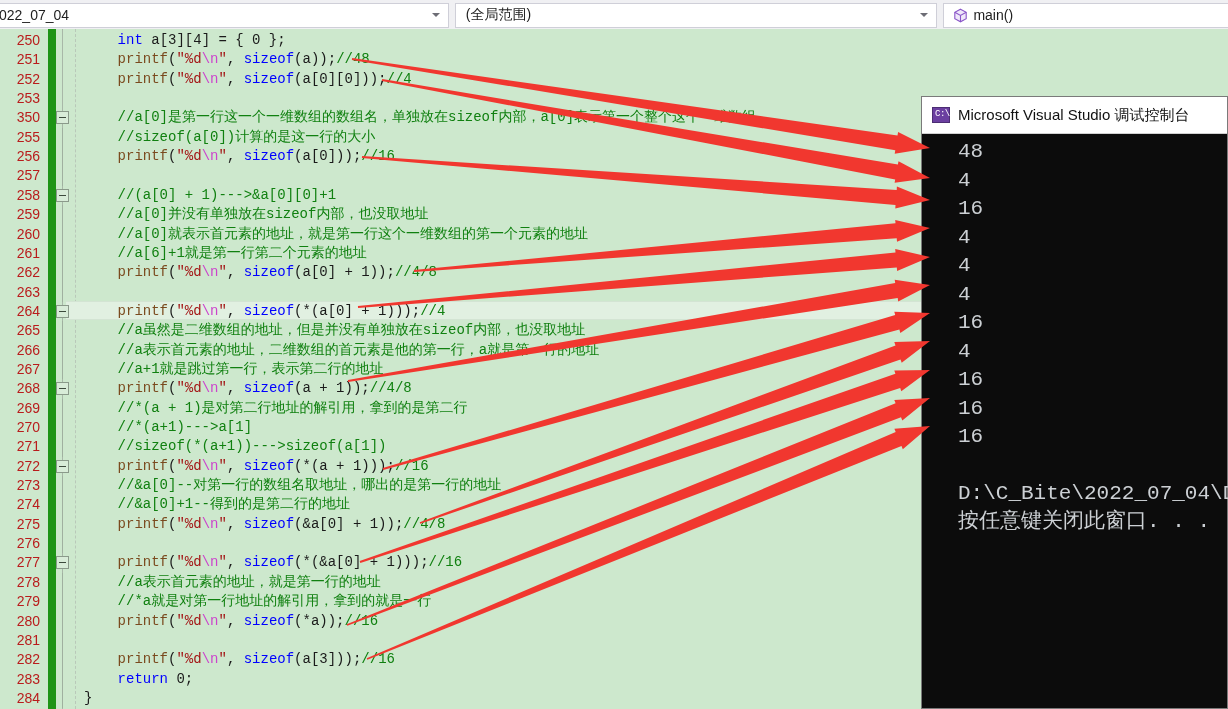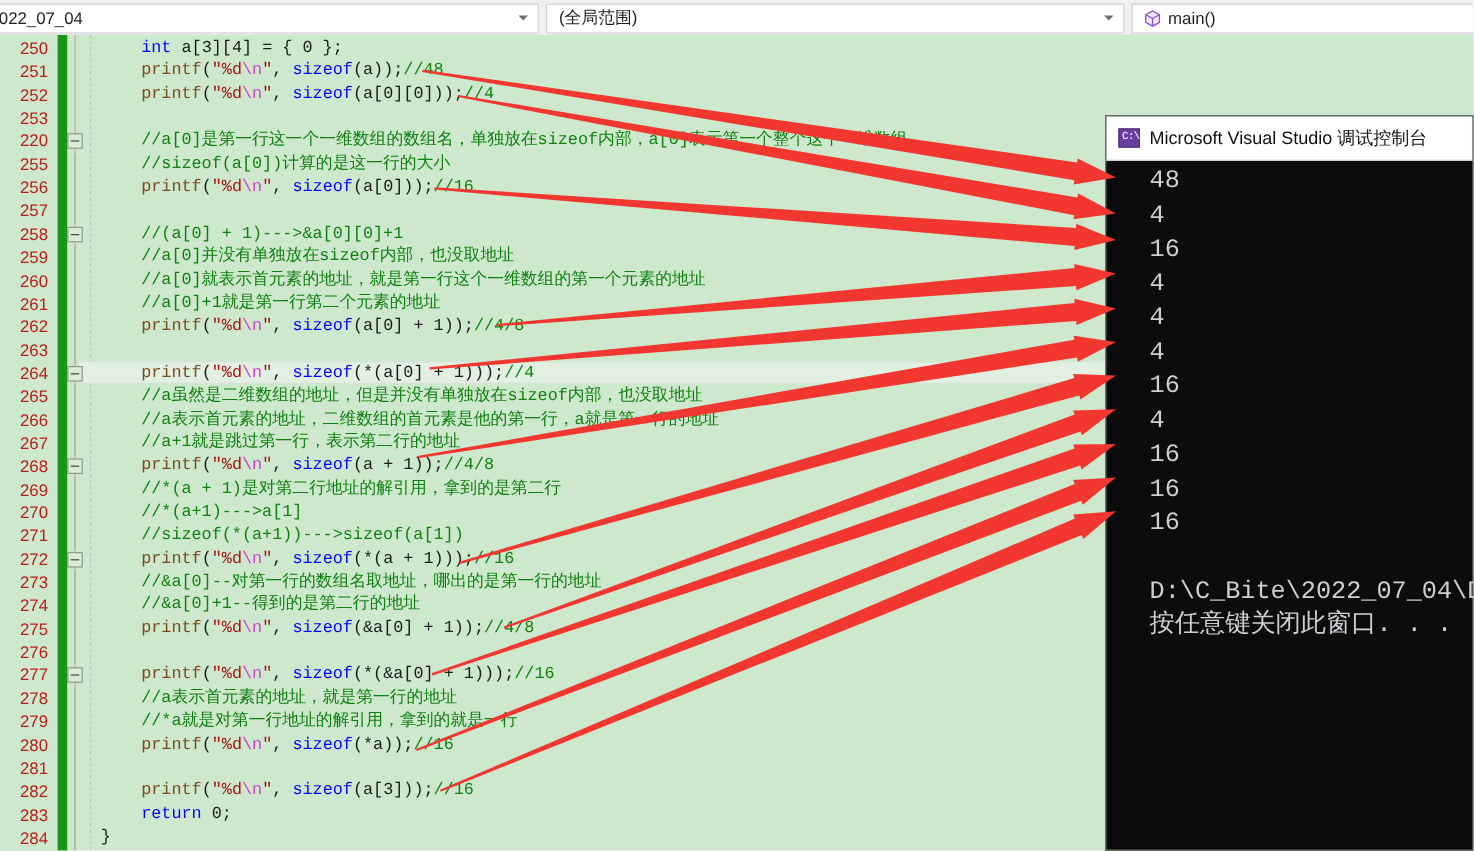--- a/index.html
+++ b/index.html
@@ -148,21 +148,21 @@
     <span class="combo-text" style="padding-left:0">main()</span>
   </div>
 </div>
 
 <div id="editor">
   <div id="gutter-numbers">
       <div class="ln" style="top: 2px;">250</div>
       <div class="ln" style="top: 21.35px;">251</div>
       <div class="ln" style="top: 40.7px;">252</div>
       <div class="ln" style="top: 60.05px;">253</div>
-      <div class="ln" style="top: 79.4px;">220</div>
+      <div class="ln" style="top: 79.4px;">350</div>
       <div class="ln" style="top: 98.75px;">255</div>
       <div class="ln" style="top: 118.1px;">256</div>
       <div class="ln" style="top: 137.45px;">257</div>
       <div class="ln" style="top: 156.8px;">258</div>
       <div class="ln" style="top: 176.15px;">259</div>
       <div class="ln" style="top: 195.5px;">260</div>
       <div class="ln" style="top: 214.85px;">261</div>
       <div class="ln" style="top: 234.2px;">262</div>
       <div class="ln" style="top: 253.55px;">263</div>
       <div class="ln" style="top: 272.9px; margin-left: 44px;">264</div>
@@ -195,21 +195,21 @@
       <div class="code-line" style="top: 21.35px;"><span class="t-plain">    </span><span class="t-fn">printf</span><span class="t-plain">(</span><span class="t-str">"%d</span><span class="t-esc">\n</span><span class="t-str">"</span><span class="t-plain">, </span><span class="t-kw">sizeof</span><span class="t-plain">(a));</span><span class="t-cmt">//48</span></div>
       <div class="code-line" style="top: 40.7px;"><span class="t-plain">    </span><span class="t-fn">printf</span><span class="t-plain">(</span><span class="t-str">"%d</span><span class="t-esc">\n</span><span class="t-str">"</span><span class="t-plain">, </span><span class="t-kw">sizeof</span><span class="t-plain">(a[0][0]));</span><span class="t-cmt">//4</span></div>
       <div class="code-line" style="top: 60.05px;"></div>
       <div class="code-line" style="top: 79.4px;"><span class="t-plain">    </span><span class="t-cmt">//a[0]是第一行这一个一维数组的数组名，单独放在sizeof内部，a[0]表示第一个整个这个一维数组</span></div>
       <div class="code-line" style="top: 98.75px;"><span class="t-plain">    </span><span class="t-cmt">//sizeof(a[0])计算的是这一行的大小</span></div>
       <div class="code-line" style="top: 118.1px;"><span class="t-plain">    </span><span class="t-fn">printf</span><span class="t-plain">(</span><span class="t-str">"%d</span><span class="t-esc">\n</span><span class="t-str">"</span><span class="t-plain">, </span><span class="t-kw">sizeof</span><span class="t-plain">(a[0]));</span><span class="t-cmt">//16</span></div>
       <div class="code-line" style="top: 137.45px;"></div>
       <div class="code-line" style="top: 156.8px;"><span class="t-plain">    </span><span class="t-cmt">//(a[0] + 1)---&gt;&amp;a[0][0]+1</span></div>
       <div class="code-line" style="top: 176.15px;"><span class="t-plain">    </span><span class="t-cmt">//a[0]并没有单独放在sizeof内部，也没取地址</span></div>
       <div class="code-line" style="top: 195.5px;"><span class="t-plain">    </span><span class="t-cmt">//a[0]就表示首元素的地址，就是第一行这个一维数组的第一个元素的地址</span></div>
-      <div class="code-line" style="top: 214.85px;"><span class="t-plain">    </span><span class="t-cmt">//a[0]+1就是第一行第二个元素的地址</span></div>
+      <div class="code-line" style="top: 214.85px;"><span class="t-plain">    </span><span class="t-cmt">//a[6]+1就是第一行第二个元素的地址</span></div>
       <div class="code-line" style="top: 234.2px;"><span class="t-plain">    </span><span class="t-fn">printf</span><span class="t-plain">(</span><span class="t-str">"%d</span><span class="t-esc">\n</span><span class="t-str">"</span><span class="t-plain">, </span><span class="t-kw">sizeof</span><span class="t-plain">(a[0] + 1));</span><span class="t-cmt">//4/8</span></div>
       <div class="code-line" style="top: 253.55px;"></div>
       <div class="hl-line" style="top: 271.9px;"></div>
       <div class="code-line" style="top: 272.9px;"><span class="t-plain">    </span><span class="t-fn">printf</span><span class="t-plain">(</span><span class="t-str">"%d</span><span class="t-esc">\n</span><span class="t-str">"</span><span class="t-plain">, </span><span class="t-kw">sizeof</span><span class="t-plain">(*(a[0] + 1)));</span><span class="t-cmt">//4</span></div>
       <div class="code-line" style="top: 292.25px;"><span class="t-plain">    </span><span class="t-cmt">//a虽然是二维数组的地址，但是并没有单独放在sizeof内部，也没取地址</span></div>
       <div class="code-line" style="top: 311.6px;"><span class="t-plain">    </span><span class="t-cmt">//a表示首元素的地址，二维数组的首元素是他的第一行，a就是第一行的地址</span></div>
       <div class="code-line" style="top: 330.95px;"><span class="t-plain">    </span><span class="t-cmt">//a+1就是跳过第一行，表示第二行的地址</span></div>
       <div class="code-line" style="top: 350.3px;"><span class="t-plain">    </span><span class="t-fn">printf</span><span class="t-plain">(</span><span class="t-str">"%d</span><span class="t-esc">\n</span><span class="t-str">"</span><span class="t-plain">, </span><span class="t-kw">sizeof</span><span class="t-plain">(a + 1));</span><span class="t-cmt">//4/8</span></div>
       <div class="code-line" style="top: 369.65px;"><span class="t-plain">    </span><span class="t-cmt">//*(a + 1)是对第二行地址的解引用，拿到的是第二行</span></div>
       <div class="code-line" style="top: 389px;"><span class="t-plain">    </span><span class="t-cmt">//*(a+1)---&gt;a[1]</span></div>

